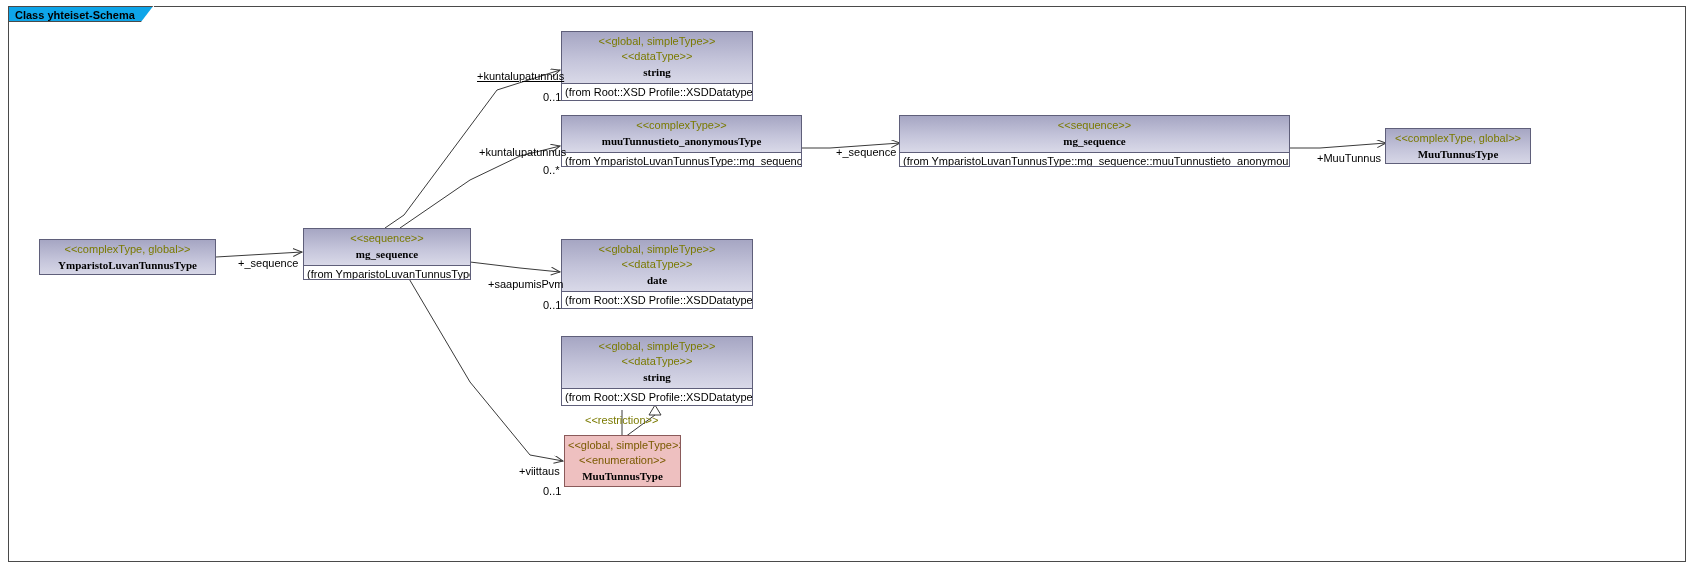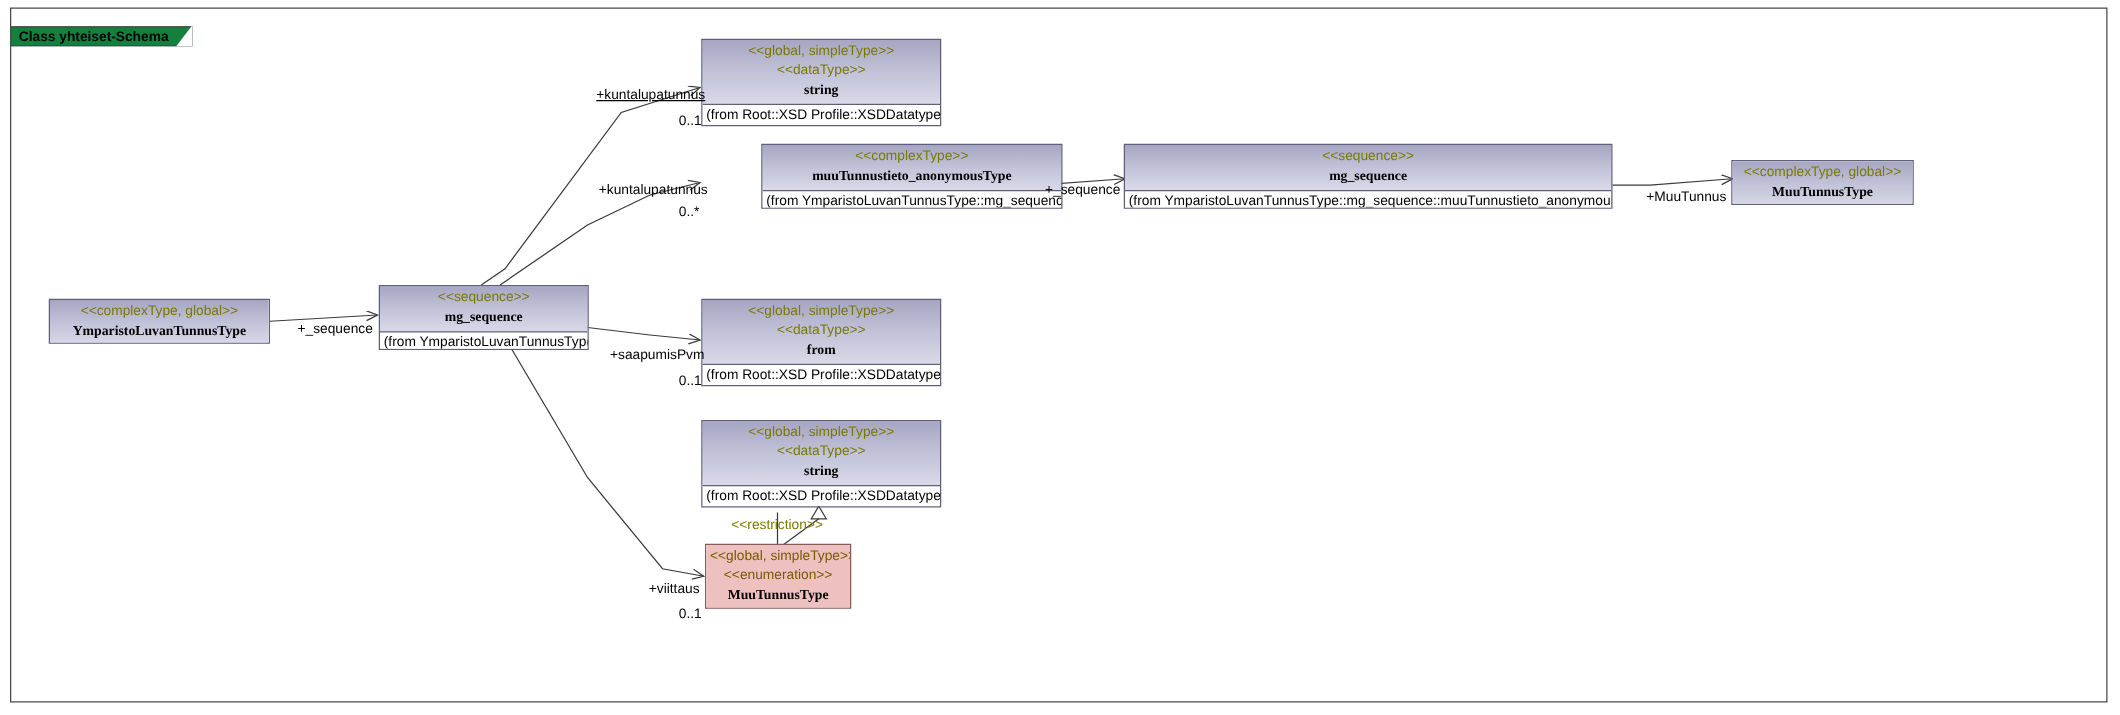--- a/index.html
+++ b/index.html
@@ -31,29 +31,28 @@
     box-sizing: border-box;
   }
   .frame-tab {
     position: absolute;
     left: 8px;
     top: 6px;
     height: 16px;
     padding: 0 18px 0 6px;
     border: 1px solid #4a4a4a;
     border-bottom: 1px solid #4a4a4a;
-    background: #15803d;
+    background: #0ea5e9;
     font-size: 11px;
     font-weight: bold;
     color: #000000;
     line-height: 16px;
     box-sizing: border-box;
     white-space: nowrap;
     z-index: 5;
-    margin-top: 15px;
   }
   .frame-tab::after {
     content: "";
     position: absolute;
     right: -1px;
     bottom: -1px;
     width: 0;
     height: 0;
     border-left: 13px solid transparent;
     border-bottom: 17px solid #ffffff;
@@ -176,21 +175,21 @@
 
   <div class="uml-box" style="left:561px; top:31px; width:192px; height:70px;">
     <div class="uml-head">
       <div class="stereotype">&lt;&lt;global, simpleType&gt;&gt;</div>
       <div class="stereotype">&lt;&lt;dataType&gt;&gt;</div>
       <div class="classname">string</div>
     </div>
     <div class="uml-foot">(from Root::XSD Profile::XSDDatatypes)</div>
   </div>
 
-  <div class="uml-box" style="left:561px; top:115px; width:241px; height:52px;margin-left:48px;">
+  <div class="uml-box" style="left:561px; top:115px; width:241px; height:52px;">
     <div class="uml-head">
       <div class="stereotype">&lt;&lt;complexType&gt;&gt;</div>
       <div class="classname">muuTunnustieto_anonymousType</div>
     </div>
     <div class="uml-foot">(from YmparistoLuvanTunnusType::mg_sequence)</div>
   </div>
 
   <div class="uml-box" style="left:899px; top:115px; width:391px; height:52px;">
     <div class="uml-head">
       <div class="stereotype">&lt;&lt;sequence&gt;&gt;</div>
@@ -203,21 +202,21 @@
     <div class="uml-head">
       <div class="stereotype">&lt;&lt;complexType, global&gt;&gt;</div>
       <div class="classname">MuuTunnusType</div>
     </div>
   </div>
 
   <div class="uml-box" style="left:561px; top:239px; width:192px; height:70px;">
     <div class="uml-head">
       <div class="stereotype">&lt;&lt;global, simpleType&gt;&gt;</div>
       <div class="stereotype">&lt;&lt;dataType&gt;&gt;</div>
-      <div class="classname">from</div>
+      <div class="classname">date</div>
     </div>
     <div class="uml-foot">(from Root::XSD Profile::XSDDatatypes)</div>
   </div>
 
   <div class="uml-box" style="left:561px; top:336px; width:192px; height:70px;">
     <div class="uml-head">
       <div class="stereotype">&lt;&lt;global, simpleType&gt;&gt;</div>
       <div class="stereotype">&lt;&lt;dataType&gt;&gt;</div>
       <div class="classname">string</div>
     </div>

